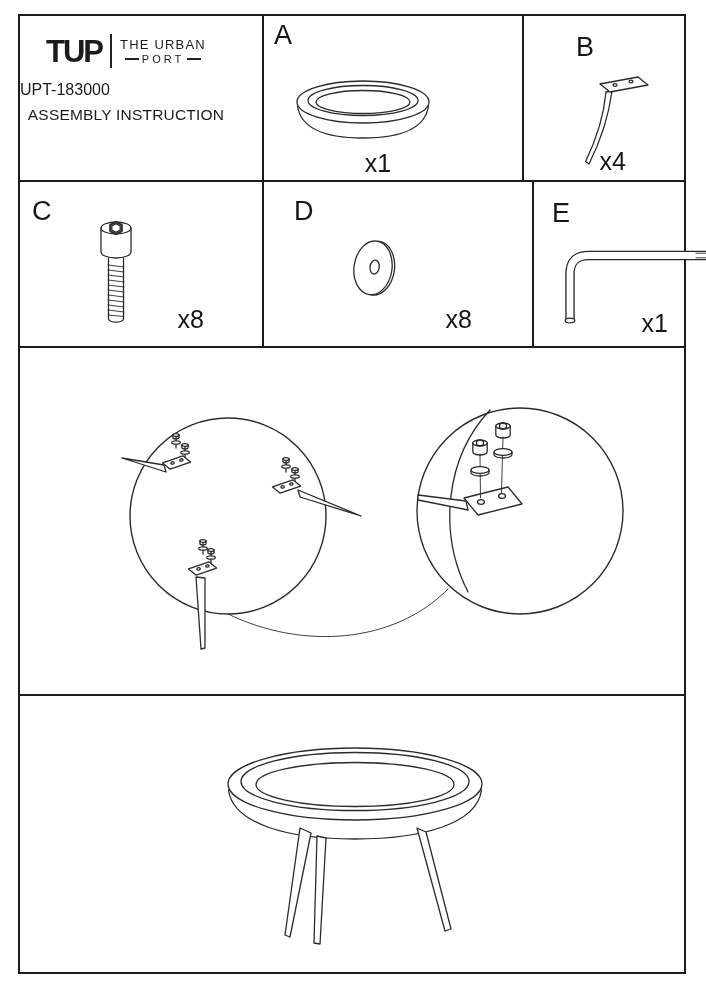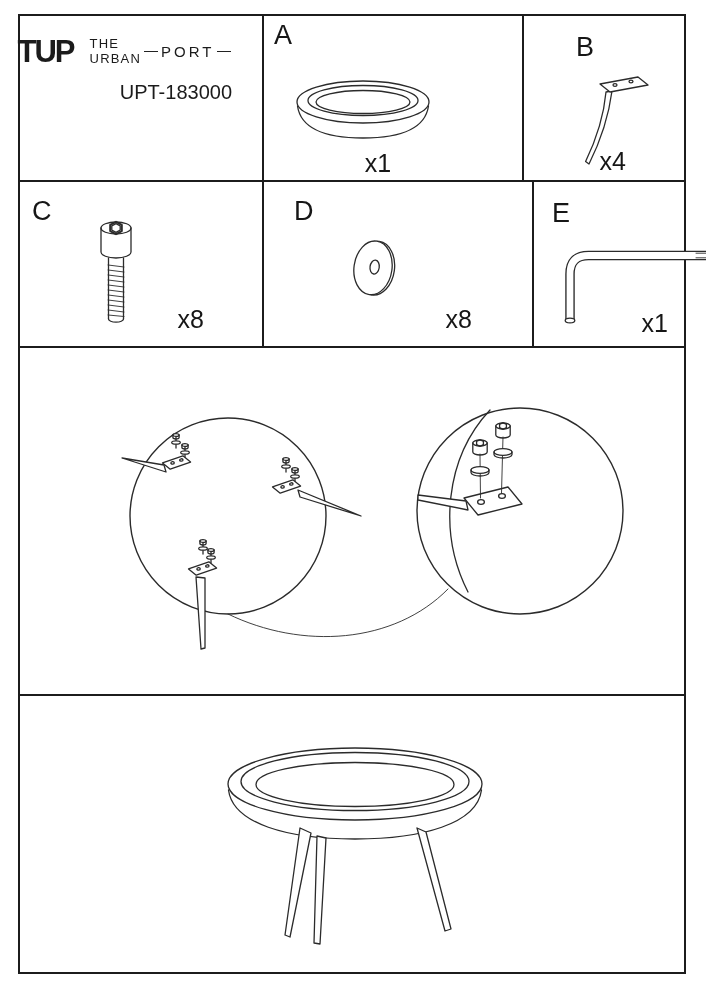--- a/index.html
+++ b/index.html
@@ -28,25 +28,25 @@
   .thick{stroke-width:2;}
   .thin{stroke-width:0.9;}
   .circ{fill:none;stroke:#2b2b2b;stroke-width:1.4;}
   .tube-outer{fill:none;stroke:#2b2b2b;stroke-width:9.5;stroke-linecap:butt;}
   .tube-inner{fill:none;stroke:#fff;stroke-width:6.8;stroke-linecap:butt;}
 
   
   .brand-row{display:flex;align-items:center;justify-content:center;gap:8px;margin-top:18px;}
   .logo{font-size:31px;font-weight:700;letter-spacing:-2px;line-height:1;}
   .logo-divider{width:2px;height:34px;background:#222;display:inline-block;}
-  .brand-text{display:flex;align-items:center;}
+  .brand-text{display:flex;flex-direction:column;align-items:center;}
   .brand-top{font-size:13px;letter-spacing:1.2px;}
-  .brand-bottom{display:flex;align-items:center;font-size:15px;letter-spacing:3px;margin-top:1px;}
+  .brand-bottom{display:flex;align-items:center;font-size:11px;letter-spacing:3px;margin-top:1px;}
   .rule{display:inline-block;width:14px;height:1.5px;background:#222;margin:0 3px;}
-  .model{text-align:right;font-size:20px;margin-top:13px;}
+  .model{text-align:left;font-size:16px;margin-top:13px;}
   .title{text-align:center;font-size:15.5px;margin-top:7px;letter-spacing:0.2px;}
 </style>
 </head>
 <body>
 
 <div class="sheet">
 
   <div class="row row1">
     <div class="cell c-brand">
       <div class="brand-row">
@@ -55,20 +55,21 @@
         <span class="brand-text">
           <span class="brand-top">THE URBAN</span>
           <span class="brand-bottom">
               <i class="rule"></i>
               <span>PORT</span>
               <i class="rule"></i>
             </span>
         </span>
       </div>
       <div class="model">UPT-183000</div>
+      <div class="title">ASSEMBLY INSTRUCTION</div>
     </div>
 
     <div class="cell c-a">
       <span class="part-letter letter-a">A</span>
       <svg class="drawing" style="left:24px;top:58px" width="150" height="72" viewBox="0 0 150 72">
         <ellipse class="ln" cx="75" cy="28" rx="66" ry="21"></ellipse>
         <ellipse class="ln" cx="75" cy="26.5" rx="55" ry="15"></ellipse>
         <ellipse class="ln" cx="75" cy="28" rx="47" ry="11.5"></ellipse>
         <path class="ln" d="M9.5,32 C13,56 40,64 75,64 C110,64 137,56 140.5,32"></path>
       </svg>

